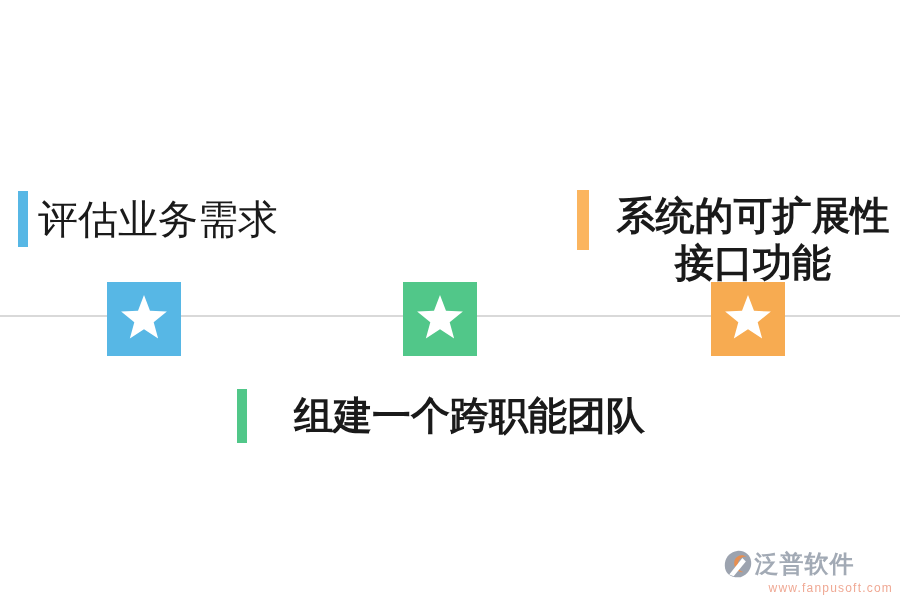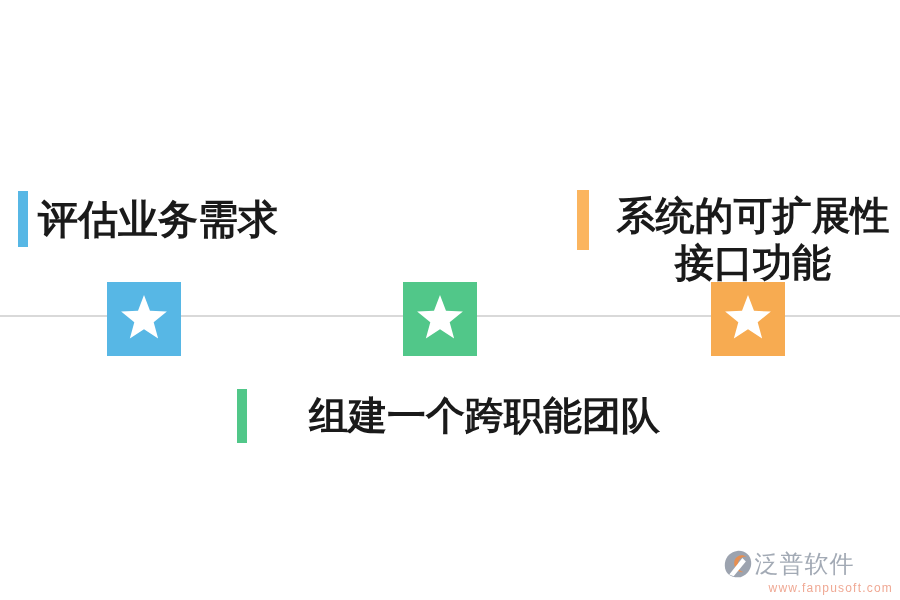--- a/index.html
+++ b/index.html
@@ -39,57 +39,57 @@
 
   
   .callout { position: absolute; z-index: 3; }
   .accent-bar { position: absolute; display: block; }
 
   .callout-left { left: 18px; top: 191px; height: 56px; }
   .callout-left .accent-bar { left: 0; top: 0; width: 10px; height: 56px; background: #57b7e5; }
   .callout-left .callout-text {
     position: absolute; left: 20px; top: 0;
     height: 56px; line-height: 56px;
-    font-size: 40px; font-weight: 700; white-space: nowrap; text-align: right;
+    font-size: 40px; font-weight: 400; white-space: nowrap; text-align: right;
   }
 
   .callout-right { left: 577px; top: 190px; }
   .callout-right .accent-bar { left: 0; top: 0; width: 12px; height: 60px; background: #fbb55f; }
   .callout-right .callout-lines {
     position: absolute; left: 26px; top: 2px;
     width: 300px;
     text-align: center;
     font-size: 39px; font-weight: 700;
     line-height: 47px; white-space: nowrap;
   }
 
   .callout-bottom { left: 237px; top: 389px; height: 54px; }
   .callout-bottom .accent-bar { left: 0; top: 0; width: 10px; height: 54px; background: #51c789; }
   .callout-bottom .callout-text {
-    position: absolute; left: 72px; top: 0;
+    position: absolute; left: 57px; top: 0;
     height: 54px; line-height: 54px;
     font-size: 39px; font-weight: 700; white-space: nowrap;
   }
 
   
   .watermark {
     position: absolute;
     right: 7px; bottom: 5px;
     z-index: 1;
     opacity: 0.9;
     text-align: center;
   }
   .wm-row {
     display: flex;
     align-items: center;
     gap: 3px;
   }
   .wm-brand {
     font-size: 24px;
-    font-weight: 400;
+    font-weight: 700;
     color: #99a1ad;
     letter-spacing: 1px;
     white-space: nowrap;
   }
   .wm-url {
     margin-top: 1px;
     font-size: 12px;
     color: #ee9f88;
     letter-spacing: 1.2px;
     white-space: nowrap;

